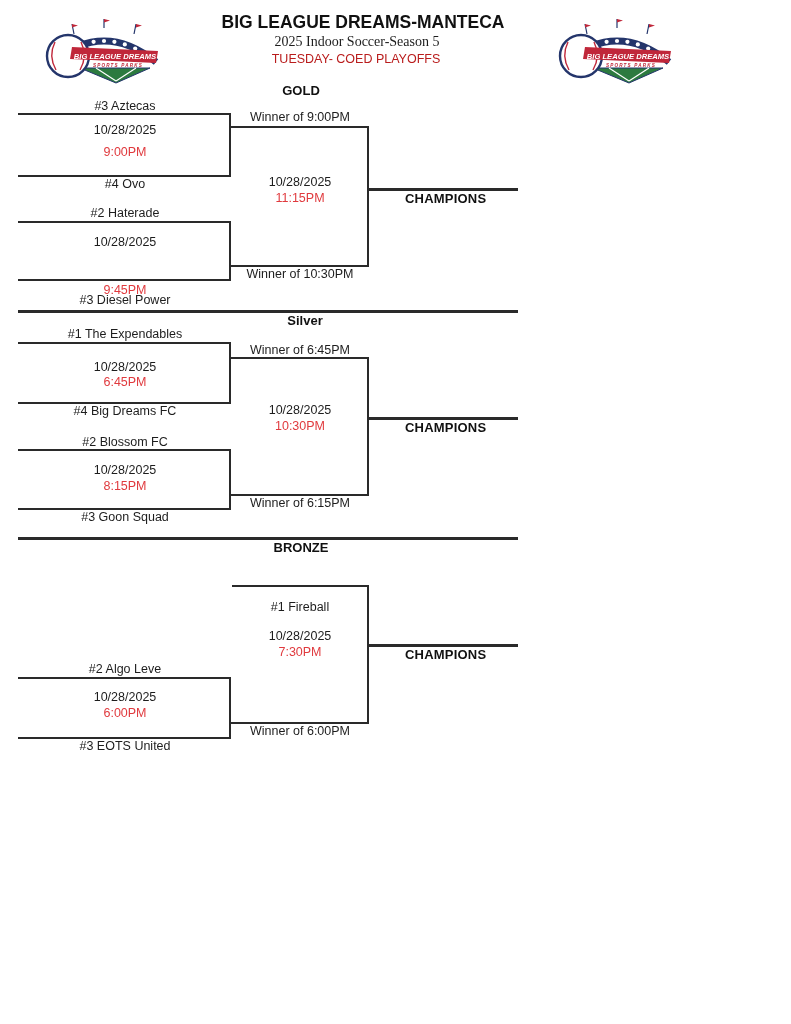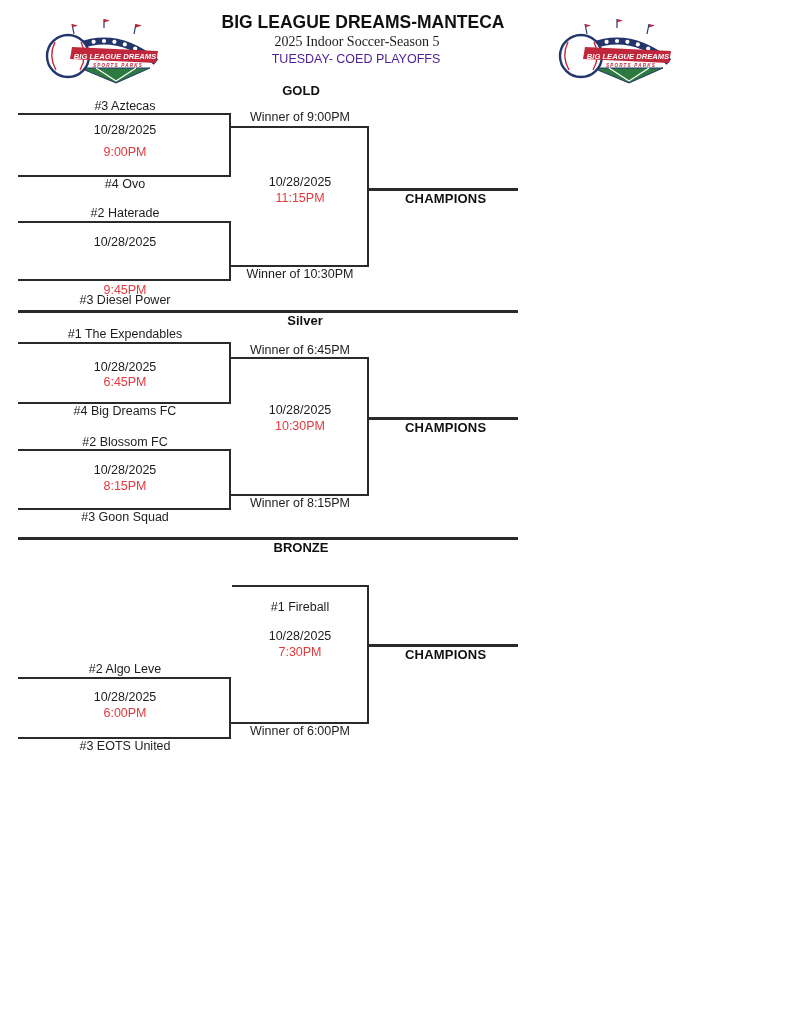--- a/index.html
+++ b/index.html
@@ -6,21 +6,21 @@
   .page{position:relative;width:791px;height:1024px;background:#fff;overflow:hidden;
         font-family:"Liberation Sans",sans-serif;}
   .t{position:absolute;font-size:12.5px;color:#1d1d1d;white-space:nowrap;line-height:1.1;}
   .c{transform:translateX(-50%);}
   .red{color:var(--time-red,#e03a3e);}
   .hl{position:absolute;height:2px;background:var(--line,#2a2a2a);}
   .vl{position:absolute;width:2px;background:var(--line,#2a2a2a);}
   .hl3{height:3px;}
   .title{font-size:17.5px;font-weight:700;color:#111;}
   .subtitle{font-size:14px;color:#1d1d1d;}
-  .event{font-size:12.5px;color:#4c1d95;}
+  .event{font-size:12.5px;color:#b91c1c;}
   .division{font-size:13px;font-weight:700;color:#111;}
   .champ{font-size:13px;font-weight:700;color:#111;letter-spacing:.2px;}
   .logo{position:absolute;width:120px;height:68px;}
 </style>
 </head>
 <body>
 
 <div class="page">
 
   <div class="t title c" style="left:363px;top:13px;">BIG LEAGUE DREAMS-MANTECA</div>
@@ -144,21 +144,21 @@
   <div class="t c red" style="left:300px;top:420px;">10:30PM</div>
   <div class="vl" style="left:367px;top:357px;height:139px;"></div>
   <div class="hl hl3" style="left:369px;top:417px;width:149px;"></div>
   <div class="t champ" style="left:405px;top:421px;">CHAMPIONS</div>
 
   <div class="t c" style="left:125px;top:436px;">#2 Blossom FC</div>
   <div class="hl" style="left:18px;top:449px;width:213px;"></div>
   <div class="t c" style="left:125px;top:464px;">10/28/2025</div>
   <div class="t c red" style="left:125px;top:480px;">8:15PM</div>
   <div class="hl" style="left:231px;top:494px;width:138px;"></div>
-  <div class="t c" style="left:300px;top:497px;">Winner of 8:15PM</div>
+  <div class="t c" style="left:300px;top:497px;">Winner of 6:15PM</div>
   <div class="hl" style="left:18px;top:508px;width:213px;"></div>
   <div class="vl" style="left:229px;top:449px;height:61px;"></div>
   <div class="t c" style="left:125px;top:511px;">#3 Goon Squad</div>
 
   <div class="hl hl3" style="left:18px;top:537px;width:500px;"></div>
   <div class="t division c" style="left:301px;top:541px;">BRONZE</div>
 
   <div class="t c" style="left:300px;top:601px;">#1 Fireball</div>
   <div class="hl" style="left:232px;top:585px;width:137px;"></div>
 

